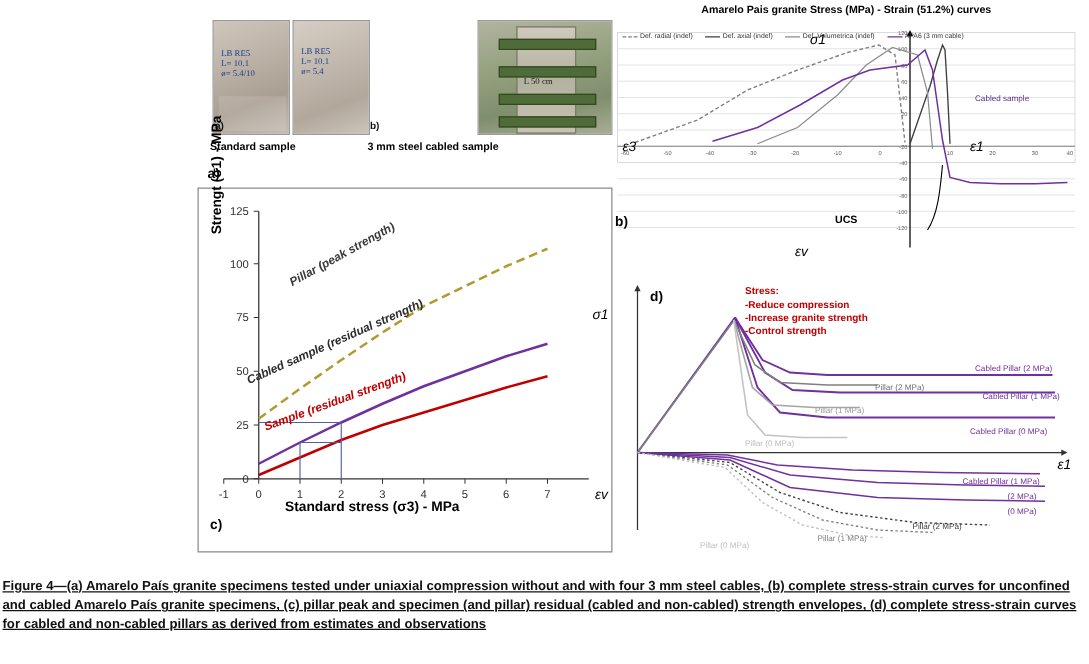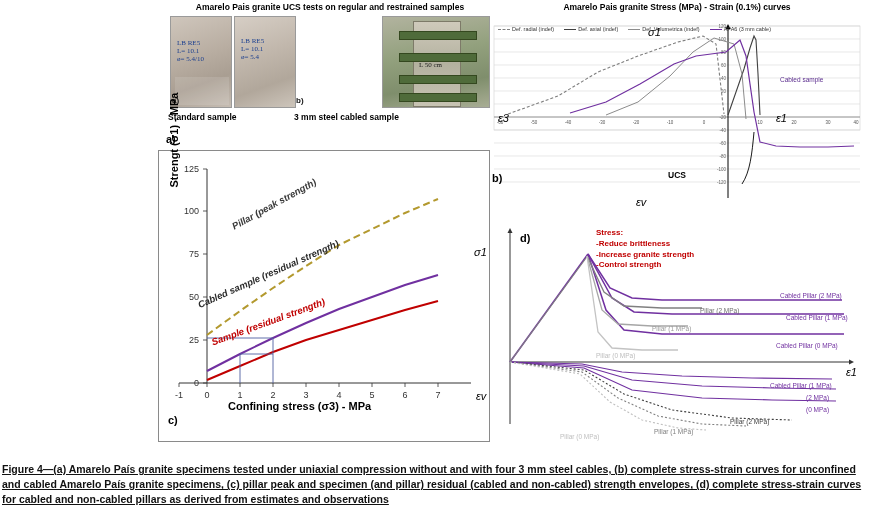--- a/index.html
+++ b/index.html
@@ -53,21 +53,20 @@
   .dlab{position:absolute;font-size:6.5px;white-space:nowrap;}
 
   
   .caption{position:absolute;left:2px;top:462px;width:866px;font-size:10.5px;font-weight:bold;line-height:1.45;color:#111;text-decoration:underline;}
 </style>
 </head>
 <body>
 
 <div class="fig">
 
-  <div class="panel-a-title">Amarelo Pais granite UCS tests on regular and restrained samples</div>
 
   <div class="photo ph1">
     <div class="scribble" style="left:6px;top:22px;">LB RE5<br>L= 10.1<br>ø= 5.4/10</div>
     <div style="position:absolute;left:4px;top:60px;width:54px;height:28px;background:rgba(255,255,255,.12);"></div>
   </div>
   <div class="photo ph2">
     <div class="scribble" style="left:6px;top:20px;">LB RE5<br>L= 10.1<br>ø= 5.4</div>
   </div>
   <div class="photo ph4">
     <div class="sample-core" style="left:30px;top:4px;width:46px;height:84px;"></div>
@@ -77,21 +76,21 @@
     <div class="clamp" style="left:16px;top:76px;width:76px;height:7px;"></div>
     <div class="scribble" style="left:36px;top:44px;color:#1b1b1b;">L 50 cm</div>
   </div>
 
   <div class="cap-a">a)</div>
   <div class="cap-b">b)</div>
   <div class="lab-std">Standard sample</div>
   <div class="lab-cab">3 mm steel cabled sample</div>
   <div class="lab-a">a)</div>
 
-  <div class="panel-b-title">Amarelo Pais granite Stress (MPa) - Strain (0.1%) curves</div>
+  <div class="panel-b-title">Amarelo Pais granite Stress (MPa) - Strain (51.2%) curves</div>
 
   <svg class="panel-b" viewBox="0 0 378 190">
     <rect x="6" y="12" width="366" height="104" fill="#ffffff" stroke="#cfcfcf" stroke-width="0.6"></rect>
 
     <g stroke="#d9d9d9" stroke-width="0.6">
       <line x1="6" y1="12" x2="372" y2="12"></line>
       <line x1="6" y1="25" x2="372" y2="25"></line>
       <line x1="6" y1="38" x2="372" y2="38"></line>
       <line x1="6" y1="51" x2="372" y2="51"></line>
       <line x1="6" y1="64" x2="372" y2="64"></line>
@@ -233,21 +232,21 @@
       <line x1="81" y1="203" x2="114" y2="203" stroke="#4f5fa0" stroke-width="0.9"></line>
       <line x1="48" y1="187" x2="114" y2="187" stroke="#4f5fa0" stroke-width="0.9"></line>
     </svg>
   </div>
 
   <div class="curve-lab" style="left:230px;top:222px;transform:rotate(-29deg);transform-origin:left top;color:#3a3a3a;">Pillar (peak strength)</div>
   <div class="curve-lab" style="left:196px;top:300px;transform:rotate(-24deg);transform-origin:left top;color:#2b2b2b;">Cabled sample (residual strength)</div>
   <div class="curve-lab" style="left:210px;top:337px;transform:rotate(-20deg);transform-origin:left top;color:#c00000;">Sample (residual strength)</div>
 
   <div class="ylab-c">Strengt (σ1) - MPa</div>
-  <div class="xlab-c">Confining stress (σ3) - MPa</div>
+  <div class="xlab-c">Standard stress (σ3) - MPa</div>
   <div class="lab-c">c)</div>
 
   <svg class="panel-d" viewBox="0 0 376 226">
 
     <line x1="18" y1="16" x2="18" y2="210" stroke="#333" stroke-width="1"></line>
     <line x1="18" y1="148" x2="360" y2="148" stroke="#333" stroke-width="1"></line>
 
     <path d="M18,148 L96,40" stroke="#7030a0" stroke-width="1.6" fill="none"></path>
     <path d="M18,148 L94,44" stroke="#808080" stroke-width="1.2" fill="none"></path>
 
@@ -269,21 +268,21 @@
     <path d="M18,148 L92,156 L132,180 L180,196 L240,204 L300,206" fill="none" stroke="#404040" stroke-width="1.1" stroke-dasharray="2,2"></path>
     <path d="M18,148 L90,158 L126,184 L166,202 L210,210 L254,212" fill="none" stroke="#808080" stroke-width="1.1" stroke-dasharray="2,2"></path>
     <path d="M18,148 L88,160 L118,188 L150,206 L186,214 L214,216" fill="none" stroke="#bfbfbf" stroke-width="1.1" stroke-dasharray="2,2"></path>
 
     <path d="M18,14 l-2.5,5 l5,0 z" fill="#333"></path>
     <path d="M362,148 l-5,-2.5 l0,5 z" fill="#333"></path>
   </svg>
 
   <div class="cabling-box">
     <div>Stress:</div>
-    <div>-Reduce brittleness</div>
+    <div>-Reduce compression</div>
     <div>-Increase granite strength</div>
     <div>-Control strength</div>
   </div>
 
   <div class="dlab" style="left:780px;top:292px;color:#7030a0;">Cabled Pillar (2 MPa)</div>
   <div class="dlab" style="left:786px;top:314px;color:#7030a0;">Cabled Pillar (1 MPa)</div>
   <div class="dlab" style="left:776px;top:342px;color:#7030a0;">Cabled Pillar (0 MPa)</div>
   <div class="dlab" style="left:700px;top:307px;color:#6f6f6f;">Pillar (2 MPa)</div>
   <div class="dlab" style="left:652px;top:325px;color:#9a9a9a;">Pillar (1 MPa)</div>
   <div class="dlab" style="left:596px;top:352px;color:#bdbdbd;">Pillar (0 MPa)</div>

